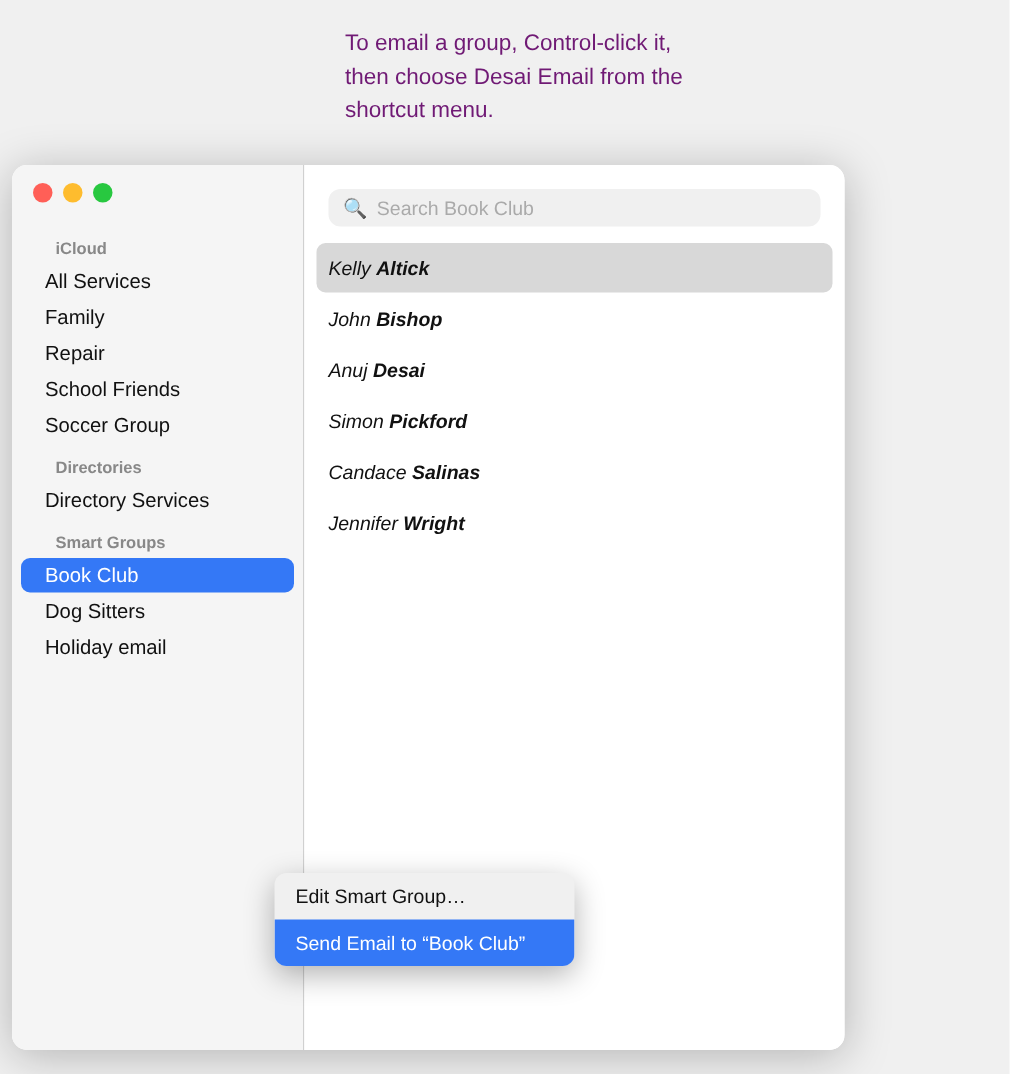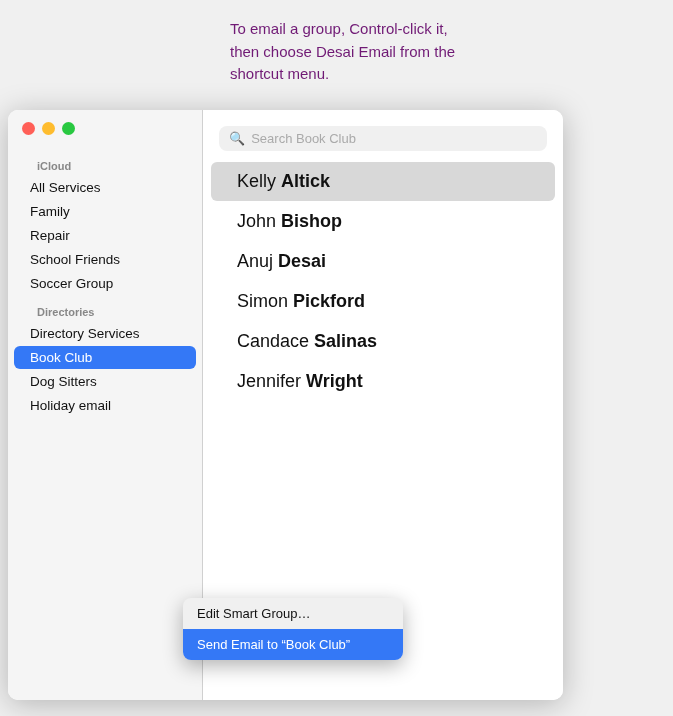--- a/index.html
+++ b/index.html
@@ -127,45 +127,46 @@
     }
 
     
     .contact-list {
       flex: 1;
       overflow-y: auto;
       padding: 0 8px;
     }
 
     .contact-item {
-      padding: 9px 26px;
-      font-size: 18px;
+      padding: 9px 8px;
+      font-size: 13px;
       color: #111;
       border-radius: 6px;
       cursor: pointer;
       margin: 1px 0;
+      font-style: italic;
     }
 
     .contact-item.selected {
       background: #d8d8d8;
     }
 
     .contact-item .last-name {
       font-weight: 700;
     }
 
     
     .context-menu {
       position: absolute;
       left: 175px;
-      top: 488px;
+      top: 472px;
       background: #f0f0f0;
       border-radius: 8px;
       box-shadow: 0 6px 20px rgba(0,0,0,0.3);
-      width: 220px;
+      width: 200px;
       overflow: hidden;
       z-index: 100;
     }
 
     .context-menu-item {
       padding: 8px 14px;
       font-size: 13px;
       color: #111;
       cursor: pointer;
     }
@@ -198,20 +199,21 @@
 
     <div class="sidebar-item">All Services</div>
     <div class="sidebar-item">Family</div>
     <div class="sidebar-item">Repair</div>
     <div class="sidebar-item">School Friends</div>
     <div class="sidebar-item">Soccer Group</div>
 
     <div class="sidebar-section-label">Directories</div>
     <div class="sidebar-item">Directory Services</div>
 
+    <div class="sidebar-section-label">Smart Groups</div>
     <div class="sidebar-item selected">Book Club</div>
     <div class="sidebar-item">Dog Sitters</div>
     <div class="sidebar-item">Holiday email</div>
 
   </div>
 
   <div class="main-content">
 
     <div class="search-bar-container">
       <div class="search-bar">

